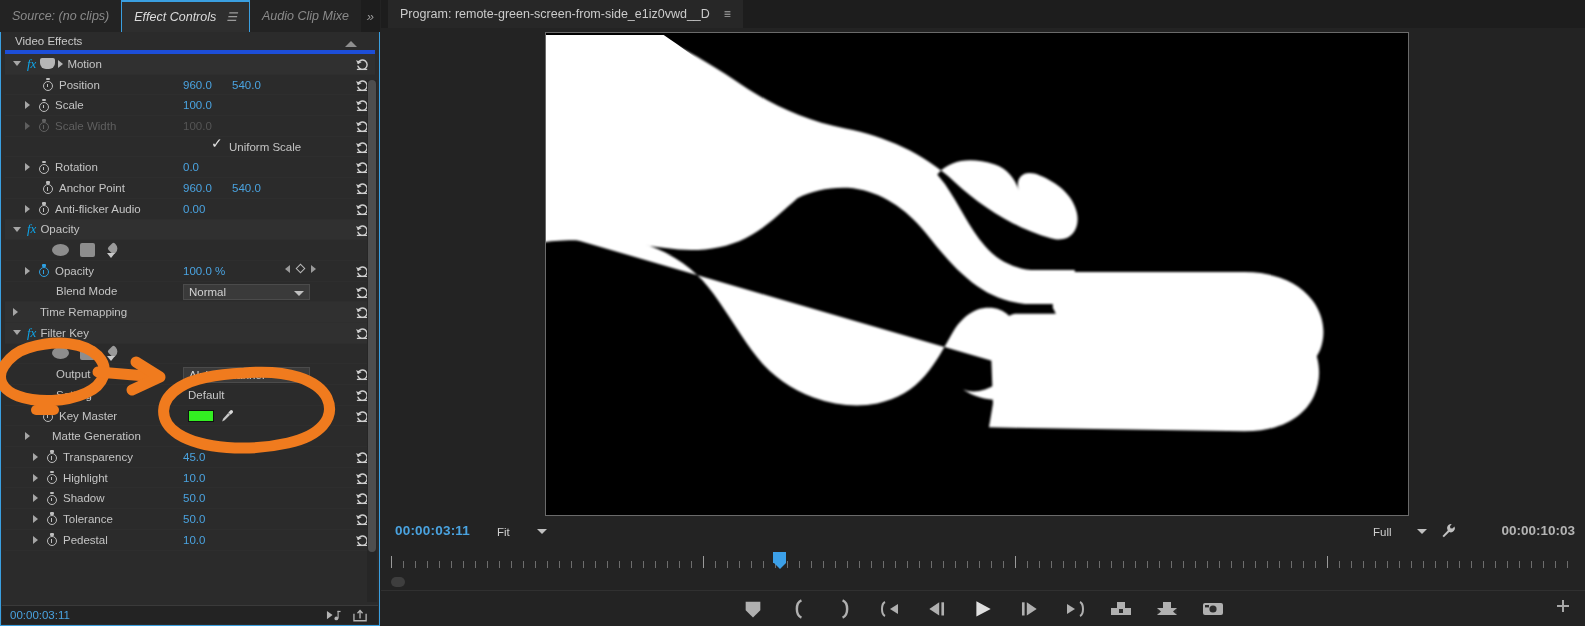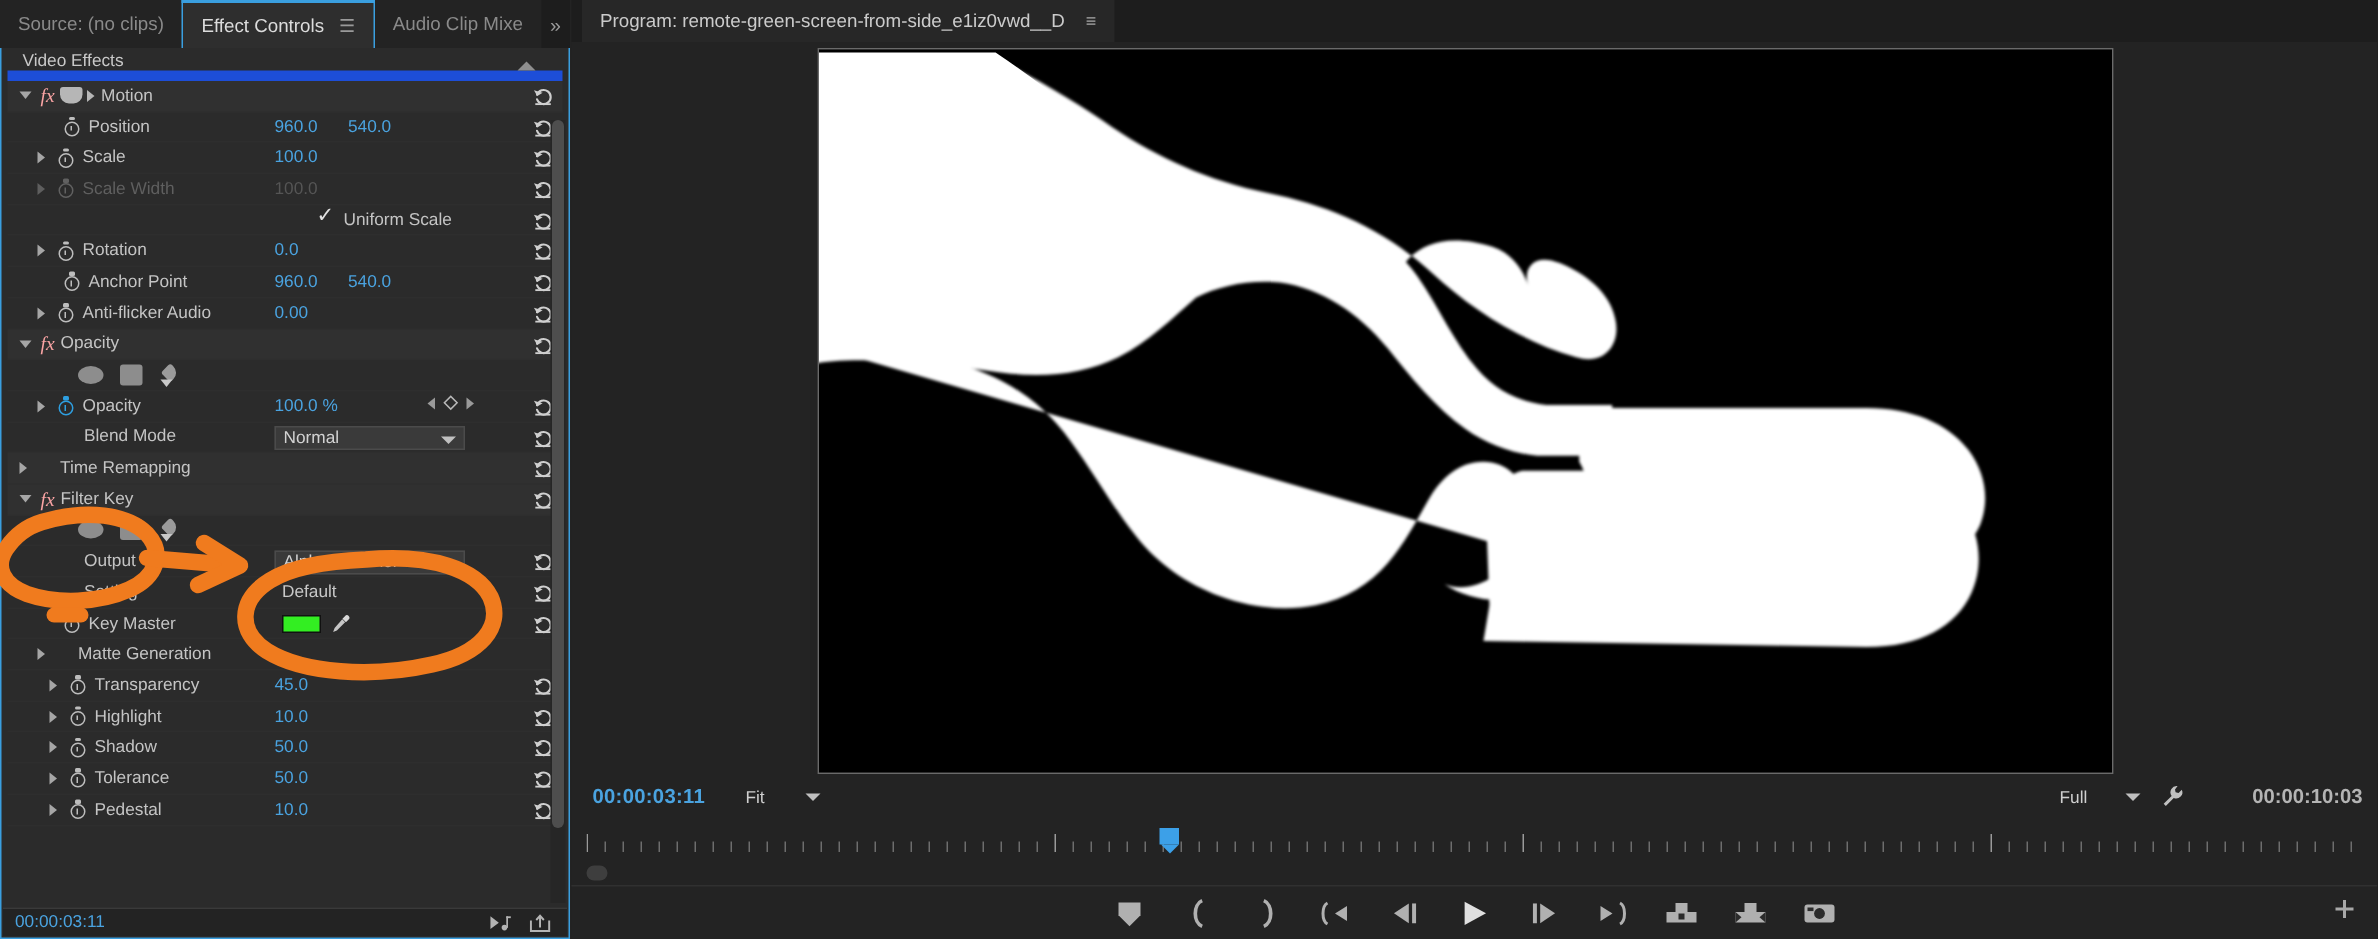--- a/index.html
+++ b/index.html
@@ -12,21 +12,21 @@
   #app { position: relative; width: 1585px; height: 626px; background: #232323; }
 
   
   #left-panel {
     position: absolute; left: 0; top: 0; width: 380px; height: 626px;
     background: #2b2b2b;
   }
   .tab-strip {
     position: absolute; left: 0; top: 0; width: 380px; height: 32px;
     background: #1d1d1d;
-    display: flex; align-items: stretch;
+    display: flex; align-items: stretch; font-style: italic;
   }
   .tab {
     display: flex; align-items: center; padding: 0 12px;
     font-size: 12.5px; color: #9a9a9a; white-space: nowrap;
     background: #272727; position: relative;
   }
   .tab.inactive { background: #232323; color: #8a8a8a; }
   .tab.active {
     background: #2e2e2e; color: #dcdcdc;
     border-top: 2px solid #3a9fe0;
@@ -67,21 +67,21 @@
     width: 13px; height: 17px; background: #3a3a3a; border: 1px solid #4a4a4a;
     margin-left: 4px;
     background-image: radial-gradient(#7a7a7a 0.7px, transparent 0.8px);
     background-size: 3px 3px;
   }
 
   .section-title-row {
     height: 19px; display: flex; align-items: flex-start;
     padding-left: 10px; margin: 3px 4px 0 4px;
     font-size: 11.5px; color: #c8c8c8;
-    border-bottom: 7px solid #1d4ed8;
+    border-bottom: 4px solid #1d4ed8;
     position: relative;
   }
   .collapse-tri {
     position: absolute; right: 18px; top: 6px;
     width: 0; height: 0;
     border-left: 6px solid transparent; border-right: 6px solid transparent;
     border-bottom: 6px solid #8f8f8f;
   }
 
   .rows { position: relative; margin: 0 4px; }
@@ -100,21 +100,21 @@
   }
   .row .discl.right {
     border-left: 5.5px solid #a6a6a6; border-top: 4.5px solid transparent;
     border-bottom: 4.5px solid transparent; border-right: none;
   }
   .row .discl.rightghost { border-left-color: #5e5e5e; }
   .spacer-discl { width: 9px; margin-left: 8px; }
 
   .fx-mark {
     font-family: "Liberation Serif", serif; font-style: italic;
-    font-size: 13px; color: #fca5a5; margin-left: 6px; margin-right: 4px;
+    font-size: 13px; color: #0ea5e9; margin-left: 6px; margin-right: 4px;
   }
   .motion-icon {
     width: 15px; height: 11px; margin-right: 3px;
     background: #b6b6b6; border-radius: 2px 2px 6px 6px;
     position: relative; flex: none;
   }
   .tri-after {
     width: 0; height: 0; margin-right: 4px;
     border-left: 5px solid #b6b6b6;
     border-top: 4px solid transparent; border-bottom: 4px solid transparent;

